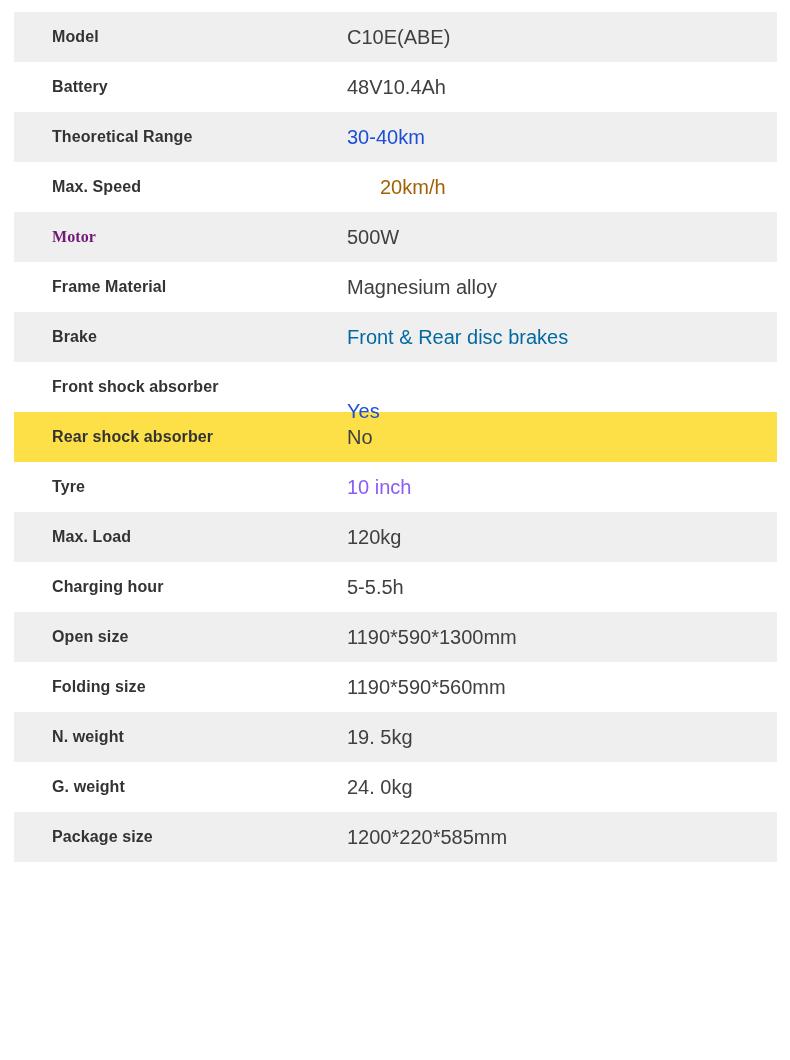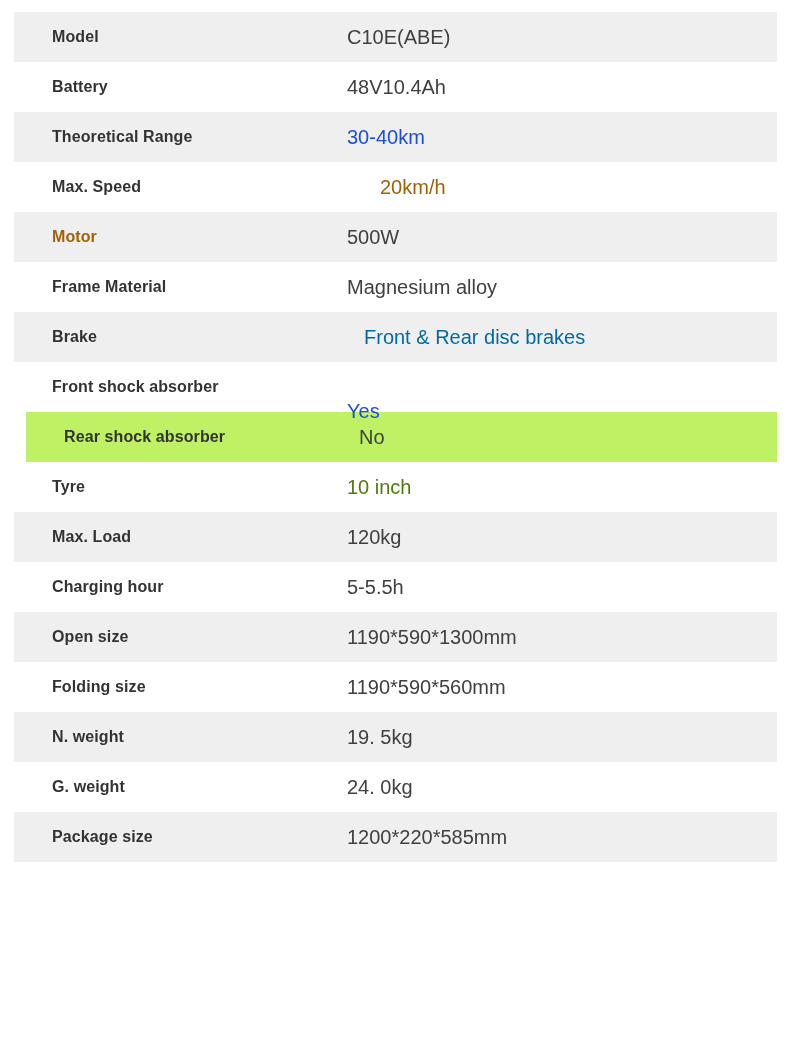--- a/index.html
+++ b/index.html
@@ -67,47 +67,47 @@
     <span class="spec-label" style="color: rgb(51, 51, 51);">Theoretical Range</span>
     <span class="spec-value" style="color: #1d4ed8;">30-40km</span>
   </div>
 
   <div class="spec-row" style="background: rgb(255, 255, 255);">
     <span class="spec-label" style="color: rgb(51, 51, 51);">Max. Speed</span>
     <span class="spec-value" style="color: #a16207; margin-left: 33px;">20km/h</span>
   </div>
 
   <div class="spec-row alt" style="background: rgb(239, 239, 239);">
-    <span class="spec-label" style="color: #a16207;">Motor</span>
+    <span class="spec-label" style="color: #701a75; font-family: Liberation Serif, serif;">Motor</span>
     <span class="spec-value" style="color: rgb(64, 64, 64);">500W</span>
   </div>
 
   <div class="spec-row" style="background: rgb(255, 255, 255);">
     <span class="spec-label" style="color: rgb(51, 51, 51);">Frame Material</span>
     <span class="spec-value" style="color: rgb(64, 64, 64);">Magnesium alloy</span>
   </div>
 
-  <div class="spec-row alt" style="background: rgb(239, 239, 239); gap: 17px;">
+  <div class="spec-row alt" style="background: rgb(239, 239, 239);">
     <span class="spec-label" style="color: rgb(51, 51, 51);">Brake</span>
     <span class="spec-value" style="color: #0369a1;">Front &amp; Rear disc brakes</span>
   </div>
 
   <div class="spec-row" style="background: rgb(255, 255, 255);">
     <span class="spec-label" style="color: rgb(51, 51, 51);">Front shock absorber</span>
     <span class="spec-value" style="color: #1d4ed8; margin-top: 48px;">Yes</span>
   </div>
 
-  <div class="spec-row alt" style="background: #bef264; margin-left: 12px;">
+  <div class="spec-row alt" style="background: #fde047;">
     <span class="spec-label" style="color: rgb(51, 51, 51);">Rear shock absorber</span>
     <span class="spec-value" style="color: rgb(64, 64, 64);">No</span>
   </div>
 
   <div class="spec-row" style="background: rgb(255, 255, 255);">
     <span class="spec-label" style="color: rgb(51, 51, 51);">Tyre</span>
-    <span class="spec-value" style="color: #4d7c0f;">10 inch</span>
+    <span class="spec-value" style="color: #8b5cf6;">10 inch</span>
   </div>
 
   <div class="spec-row alt" style="background: rgb(239, 239, 239);">
     <span class="spec-label" style="color: rgb(51, 51, 51);">Max. Load</span>
     <span class="spec-value" style="color: rgb(64, 64, 64);">120kg</span>
   </div>
 
   <div class="spec-row" style="background: rgb(255, 255, 255);">
     <span class="spec-label" style="color: rgb(51, 51, 51);">Charging hour</span>
     <span class="spec-value" style="color: rgb(64, 64, 64);">5-5.5h</span>

